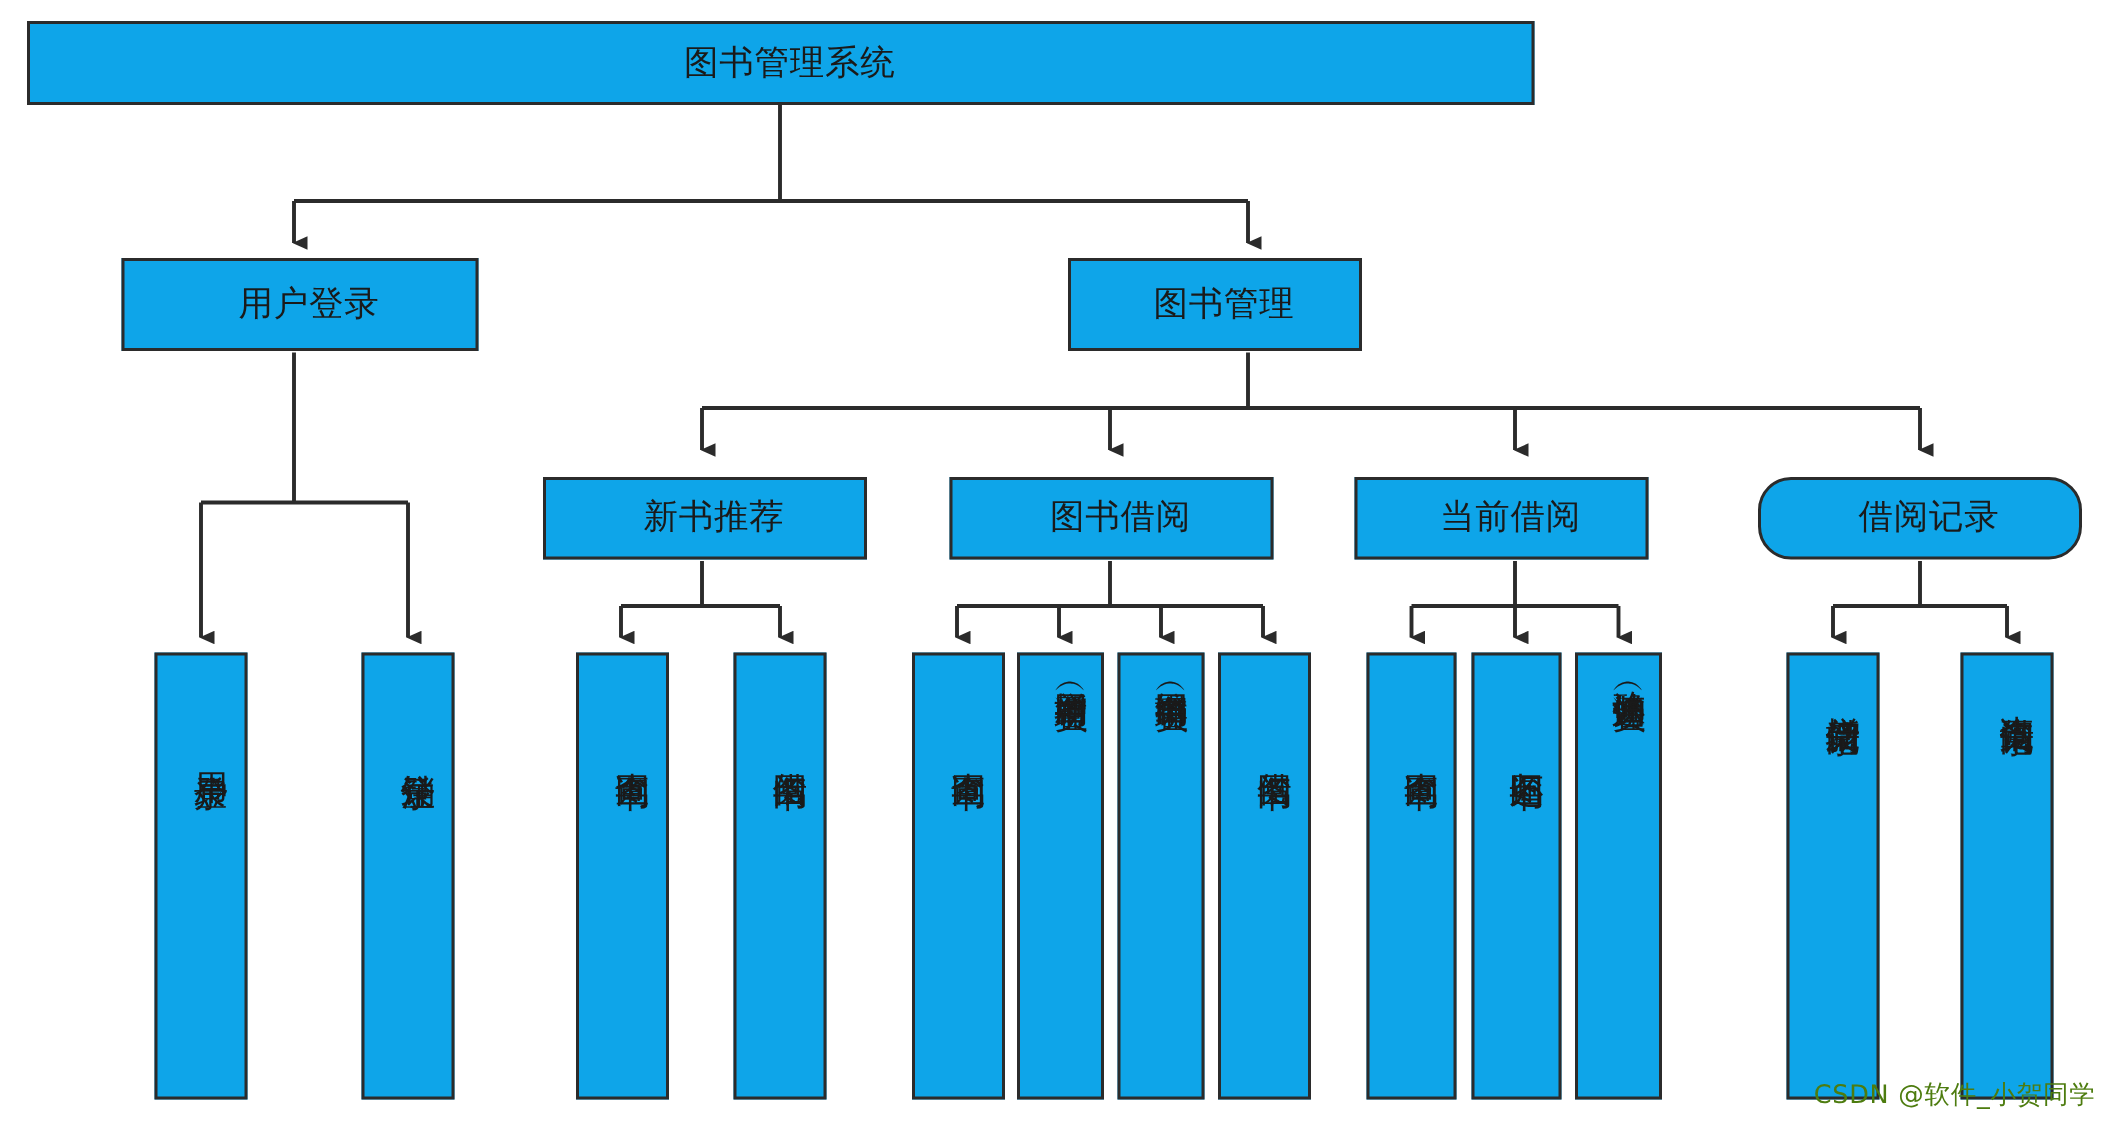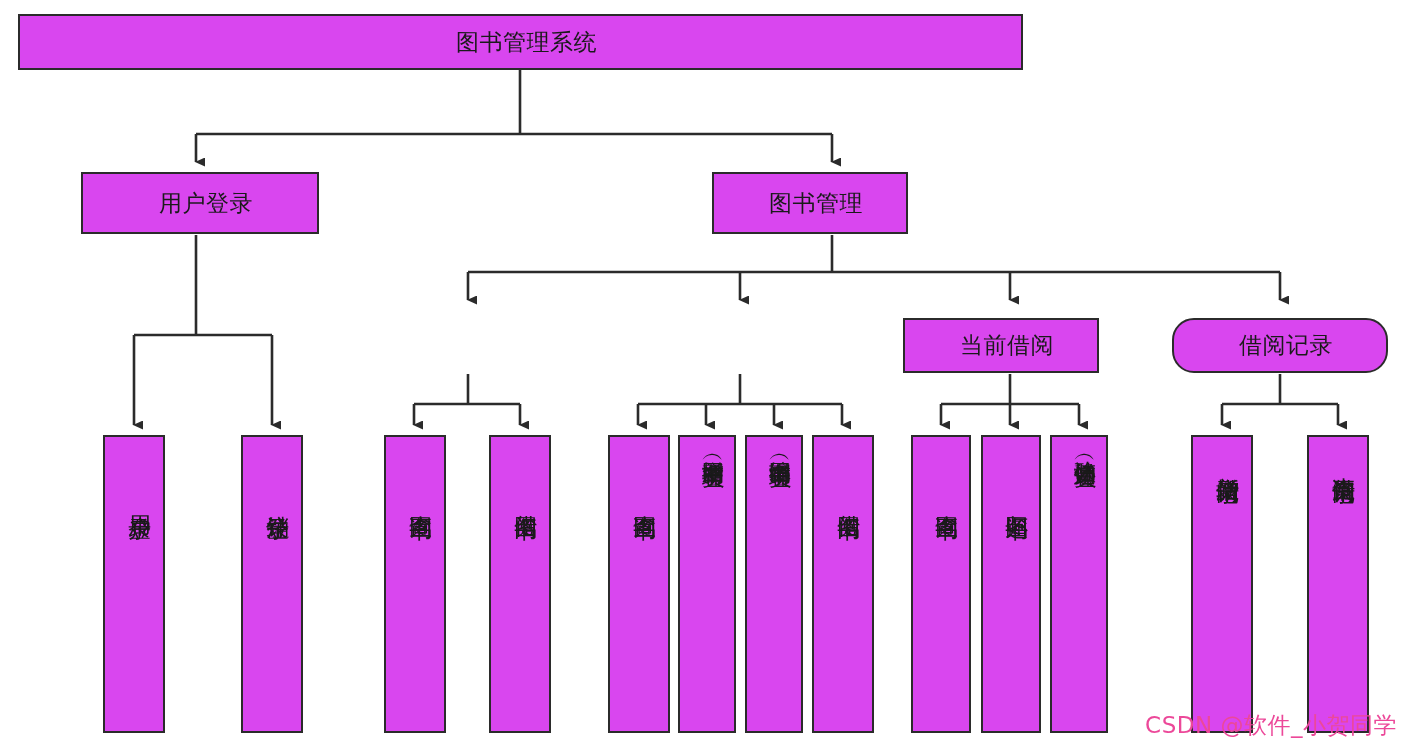--- a/index.html
+++ b/index.html
@@ -24,21 +24,21 @@
     left: 0;
     top: 0;
     width: 1405px;
     height: 747px;
     pointer-events: none;
   }
   .node {
     position: absolute;
     box-sizing: border-box;
     border: 2.5px solid #2b2b2b;
-    background: #d946ef;
+    background: #0ea5e9;
     display: flex;
     align-items: center;
     justify-content: center;
     color: #1a1a1a;
     z-index: 2;
     padding-left: 12px;
   }
   .node-h {
     font-size: 23px;
     letter-spacing: 0.5px;
@@ -59,22 +59,22 @@
     color: #1a1a1a;
   }
   .vlabel-tall {
     font-size: 22px;
     line-height: 1.28;
   }
   .watermark {
     position: absolute;
     right: 8px;
     bottom: 6px;
-    font-size: 23px;
-    color: #ec4899;
+    font-size: 17px;
+    color: #4d7c0f;
     letter-spacing: 0.5px;
     z-index: 5;
     white-space: nowrap;
   }
 </style>
 </head>
 <body>
 
 <div id="diagram-root">
 
@@ -132,20 +132,26 @@
     <span>图书管理系统</span>
   </div>
 
   <div class="node node-h" style="left:81px; top:172px; width:238px; height:62px;">
     <span>用户登录</span>
   </div>
   <div class="node node-h" style="left:712px; top:172px; width:196px; height:62px;">
     <span>图书管理</span>
   </div>
 
+  <div class="node node-h" style="left:362px; top:318px; width:216px; height:55px;">
+    <span>新书推荐</span>
+  </div>
+  <div class="node node-h" style="left:633px; top:318px; width:216px; height:55px;">
+    <span>图书借阅</span>
+  </div>
   <div class="node node-h" style="left:903px; top:318px; width:196px; height:55px;">
     <span>当前借阅</span>
   </div>
   <div class="node node-h" style="left:1172px; top:318px; width:216px; height:55px;border-radius:22px;">
     <span>借阅记录</span>
   </div>
 
   <div class="node node-v" style="left:103px; top:435px; width:62px; height:298px; padding-top:60px;">
     <span class="vlabel">用户登录</span>
   </div>

